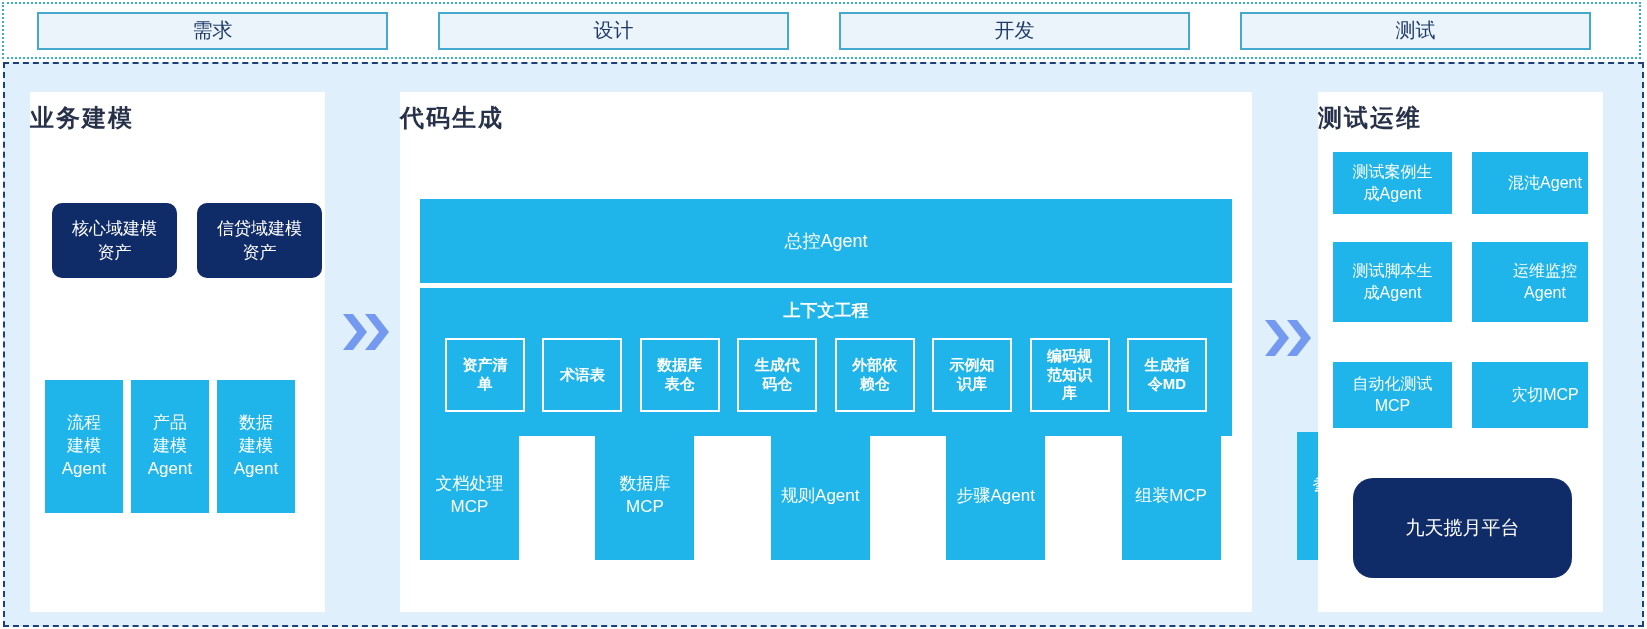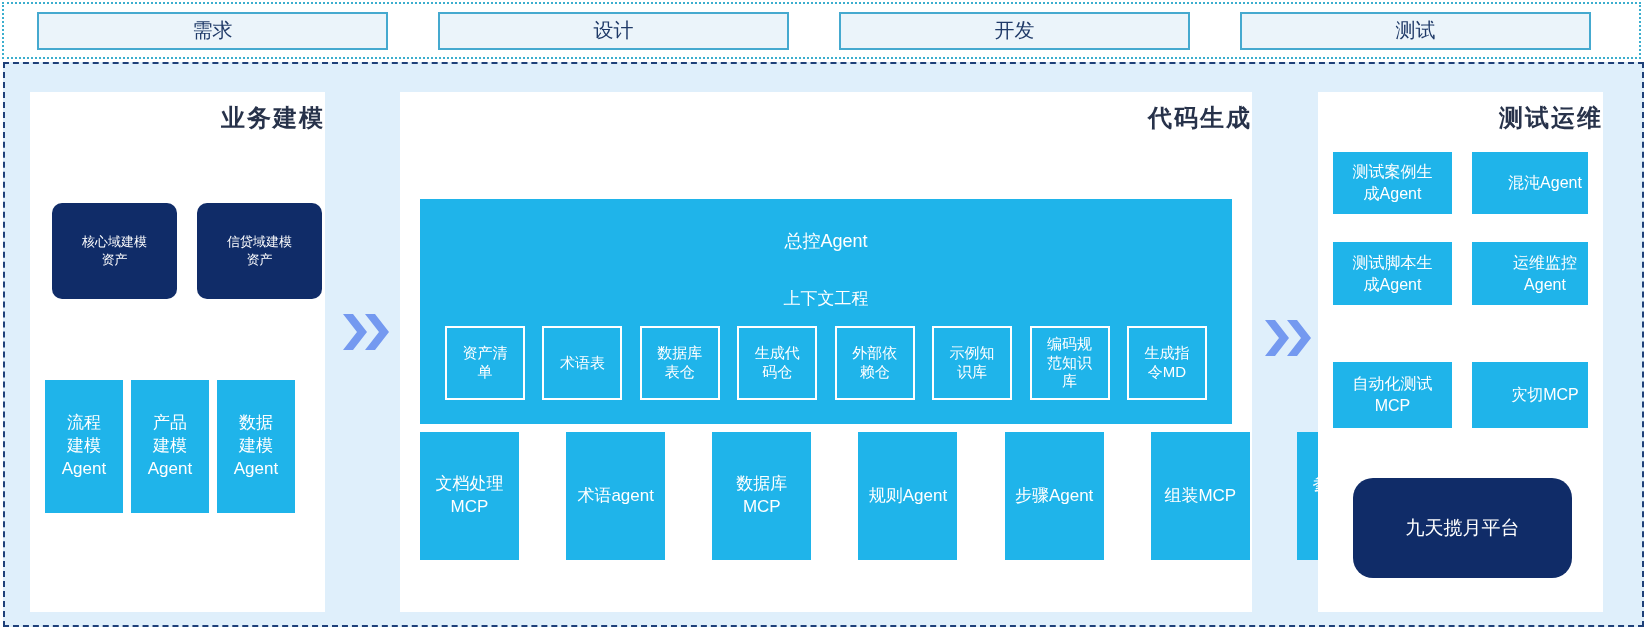--- a/index.html
+++ b/index.html
@@ -36,69 +36,69 @@
   
   .main-panel{
     position:absolute;left:3px;right:3px;top:62px;bottom:2px;
     border:2px dashed var(--panel-border);background:var(--panel-bg);
   }
   .col{position:absolute;top:28px;height:520px;background:#ffffff;}
   .col-left{left:25px;width:295px;}
   .col-mid{left:395px;width:852px;}
   .col-right{left:1313px;width:285px;}
   .col h2{
-    margin-top:10px;text-align:right;
+    margin-top:10px;text-align:left;
     font-size:24px;font-weight:bold;color:var(--title);
     letter-spacing:2px;
   }
   .cyanbox{
     background:var(--cyan);color:#ffffff;
     display:flex;align-items:center;justify-content:center;
     text-align:center;white-space:pre-line;line-height:1.35;
   }
   .navybox{
     background:var(--navy);color:#ffffff;
     display:flex;align-items:center;justify-content:center;
     text-align:center;white-space:pre-line;line-height:1.4;
   }
   
   .assets-row{position:absolute;left:22px;top:111px;display:flex;gap:20px;}
-  .asset-box{width:125px;height:96px;border-radius:10px;font-size:13px;padding:0 10px;}
+  .asset-box{width:125px;height:75px;border-radius:10px;font-size:17px;padding:0 10px;}
   .agents-row{position:absolute;left:15px;top:288px;display:flex;gap:8px;}
   .agent-box{width:78px;height:133px;font-size:17px;}
   
   .master-bar{
     position:absolute;left:20px;top:72px;width:812px;height:84px;
     font-size:18px;
     margin-top:35px;
   }
   .context-block{
-    position:absolute;left:20px;top:184px;width:812px;height:148px;
-    background:var(--cyan);color:#ffffff;
+    position:absolute;left:20px;top:196px;width:812px;height:148px;
+    background:var(--cyan);color:#ffffff;font-weight:bold;
   }
   .context-title{
     padding-top:11px;text-align:center;font-size:17px;
   }
   .context-items{
     position:absolute;left:25px;right:25px;top:50px;height:74px;
     display:flex;justify-content:space-between;
   }
   .context-item{
     width:80px;height:74px;border:2px solid #ffffff;background:var(--cyan);
     font-size:15px;line-height:1.25;
   }
   .mcp-row{
     position:absolute;left:20px;top:340px;width:976px;height:128px;
     display:flex;justify-content:space-between;
   }
   .mcp-box{width:99px;height:128px;font-size:17px;}
   
   .tbox{position:absolute;font-size:16px;}
   .r1{top:60px;height:62px;}
-  .r2{top:150px;height:63px;}
+  .r2{top:150px;height:80px;}
   .r3{top:270px;height:66px;}
   .c1{left:15px;width:119px;}
   .c2{left:154px;width:116px;padding-left:30px;}
   .platform-box{
     position:absolute;left:35px;top:386px;width:219px;height:100px;
     border-radius:20px;font-size:19px;
   }
   
   .flow-arrow{position:absolute;width:46px;height:36px;}
   .arrow-1{left:338px;top:250px;}
@@ -164,21 +164,20 @@
           <div class="cyanbox context-item">编码规
 范知识
 库</div>
           <div class="cyanbox context-item">生成指
 令MD</div>
         </div>
       </div>
       <div class="mcp-row">
         <div class="cyanbox mcp-box">文档处理
 MCP</div>
-        <div class="cyanbox mcp-box">术语agent</div>
         <div class="cyanbox mcp-box">数据库
 MCP</div>
         <div class="cyanbox mcp-box">规则Agent</div>
         <div class="cyanbox mcp-box">步骤Agent</div>
         <div class="cyanbox mcp-box">组装MCP</div>
         <div class="cyanbox mcp-box">参数检查
 MCP</div>
       </div>
     </section>
 

